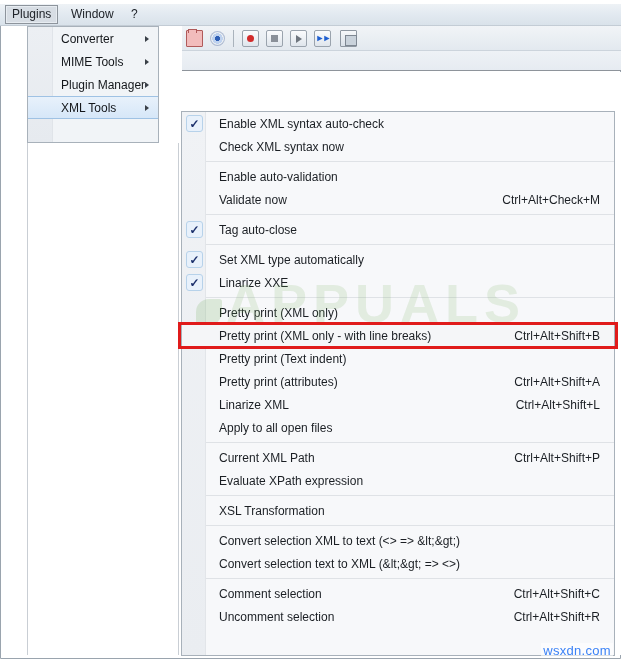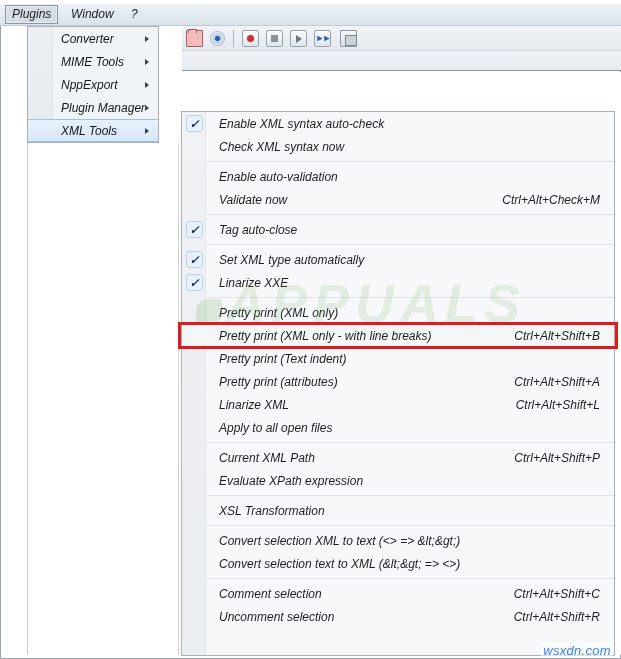--- a/index.html
+++ b/index.html
@@ -7,21 +7,20 @@
     width: 621px; height: 659px;
     font-family: "Liberation Sans", sans-serif;
     overflow: hidden;
     background: #ffffff;
   }
 
   #app {
     position: relative;
     width: 621px; height: 659px;
     background: #ffffff;
-    font-style: italic;
   }
 
   
   .win-frame {
     position: absolute;
     left: 0; top: 4px;
     width: 621px; height: 655px;
     background: #ffffff;
     border: 1px solid #9aa4ae;
     border-top-left-radius: 7px;
@@ -347,24 +346,20 @@
     <div class="menu1-strip"></div>
     <div class="m1-item">
       <span>Converter</span>
       <span class="m1-arrow"></span>
     </div>
     <div class="m1-item">
       <span>MIME Tools</span>
       <span class="m1-arrow"></span>
     </div>
     <div class="m1-item">
-      <span>NppExport</span>
-      <span class="m1-arrow"></span>
-    </div>
-    <div class="m1-item">
       <span>Plugin Manager</span>
       <span class="m1-arrow"></span>
     </div>
     <div class="m1-item selected">
       <span>XML Tools</span>
       <span class="m1-arrow"></span>
     </div>
   </div>
 
   <div class="wm-green">

